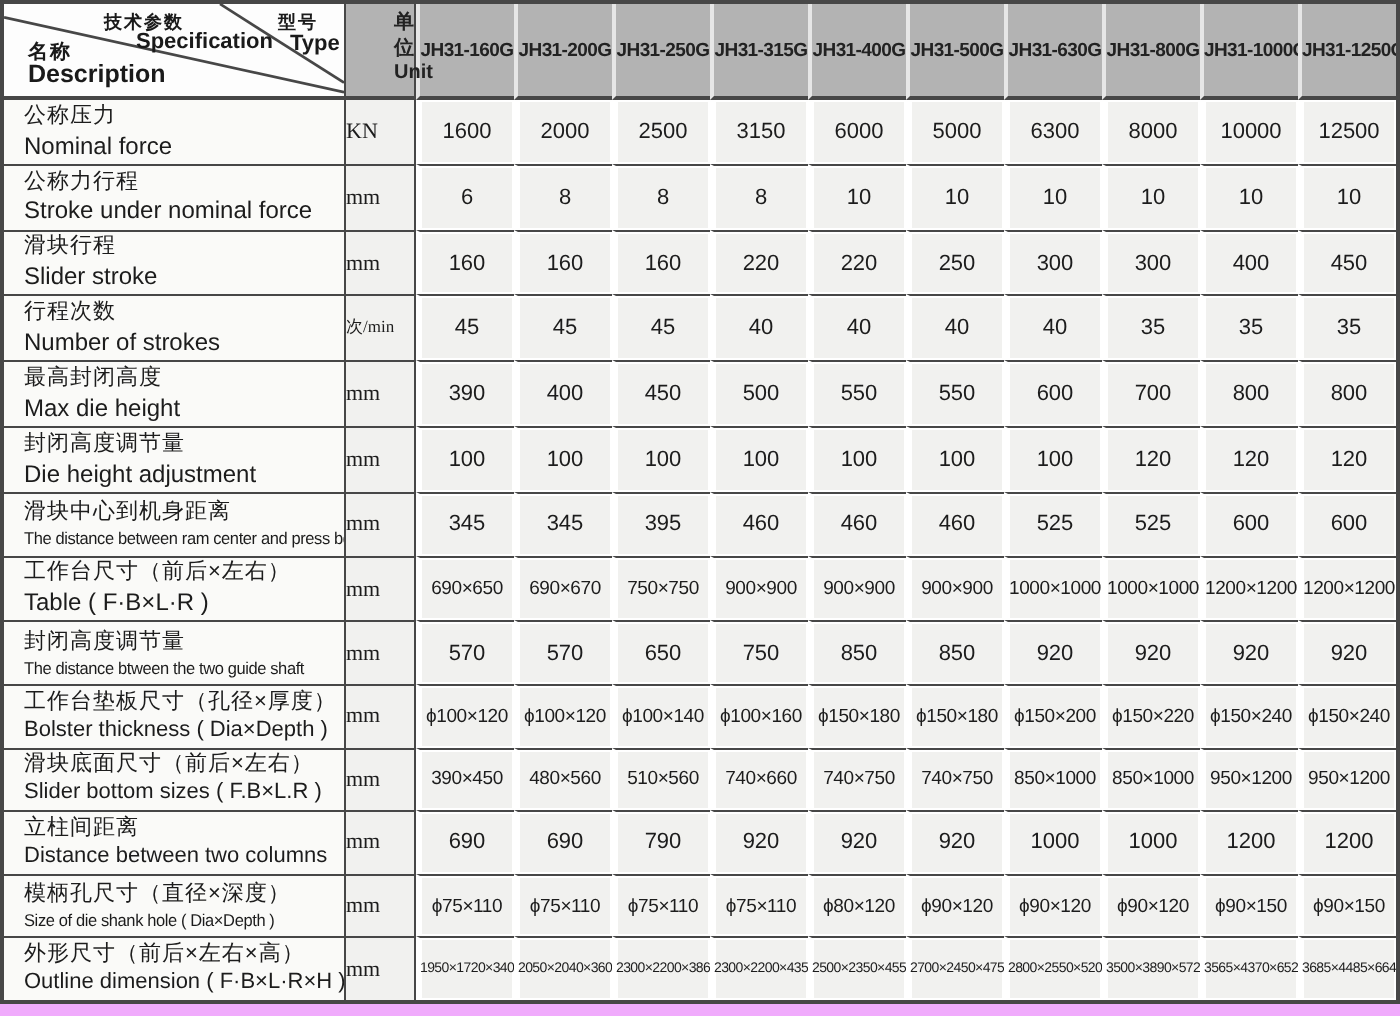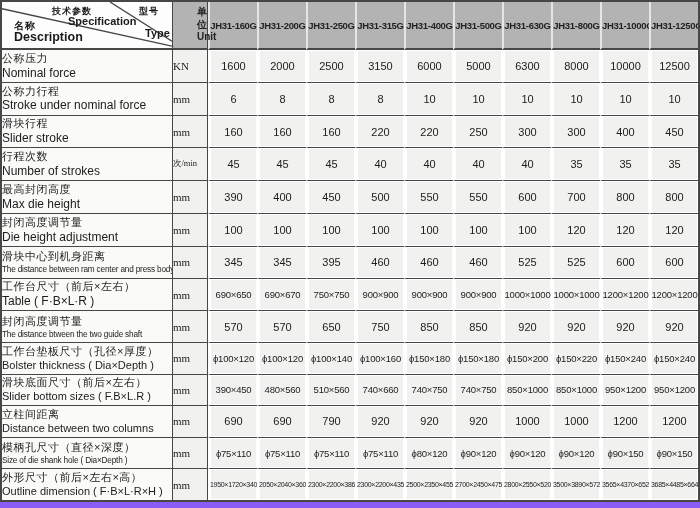--- a/index.html
+++ b/index.html
@@ -3,21 +3,21 @@
 <meta charset="utf-8">
 <style>
   * { margin:0; padding:0; box-sizing:border-box; }
   html,body { width:700px; height:508px; }
   body {
     background:#fff;
     font-family:"Liberation Sans","DejaVu Sans",sans-serif;
     color:#1c1c1c;
     -webkit-font-smoothing:antialiased;
   }
-  .page { width:700px; height:508px; padding-bottom:6px; background:#8b5cf6; }
+  .page { width:700px; height:508px; padding-bottom:6px; background:#f0abfc; }
   table.spec {
     width:700px; height:502px;
     border-collapse:separate; border-spacing:0;
     table-layout:fixed;
     border:2px solid var(--grid,#474747);
   }
   
   thead th {
     background:var(--header_bg,#b3b3b3);
     border-bottom:2px solid var(--grid,#474747);
@@ -34,33 +34,34 @@
     background:#fdfdfd;
     position:relative;
     overflow:hidden;
     text-align:left;
   }
   th.corner svg.diag { position:absolute; left:0; top:0; width:100%; height:100%; }
   th.corner span { position:absolute; white-space:nowrap; font-weight:bold; color:#1a1a1a; }
   .c-spec-cn { left:50px; top:3px;  font-size:9px;  letter-spacing:1px; }
   .c-spec-en { left:66px; top:13px; font-size:11px; }
   .c-type-cn { left:137px; top:3px; font-size:9px;  letter-spacing:1px; }
-  .c-type-en { left:143px; top:14px; font-size:11px;margin-top:11px; }
+  .c-type-en { left:143px; top:14px; font-size:11px; }
   .c-desc-cn { left:12px; top:17px; font-size:10px; letter-spacing:1px; }
   .c-desc-en { left:12px; top:28px; font-size:12.5px; }
   
   tbody td {
     border-top:1.5px solid var(--grid,#474747);
     vertical-align:middle;
     height:28px;
     overflow:hidden;
   }
   tbody tr:first-child td { border-top:0; }
   td.lbl {
     background:var(--label_bg,#fafaf8);
+    padding-left:10px;
     white-space:nowrap;
   }
   td.lbl .cn { font-size:11px; letter-spacing:0.5px; line-height:1.25; }
   td.lbl .en { font-size:12px; line-height:1.2; }
   td.lbl .en.mid  { font-size:11px; }
   td.lbl .en.cond { font-size:8.5px; letter-spacing:-0.2px; transform:scaleX(0.97); transform-origin:left center; }
   td.unit {
     background:var(--cell_bg,#f1f1ef);
     border-left:1.5px solid var(--grid,#474747);
     border-right:1.5px solid var(--grid,#474747);

